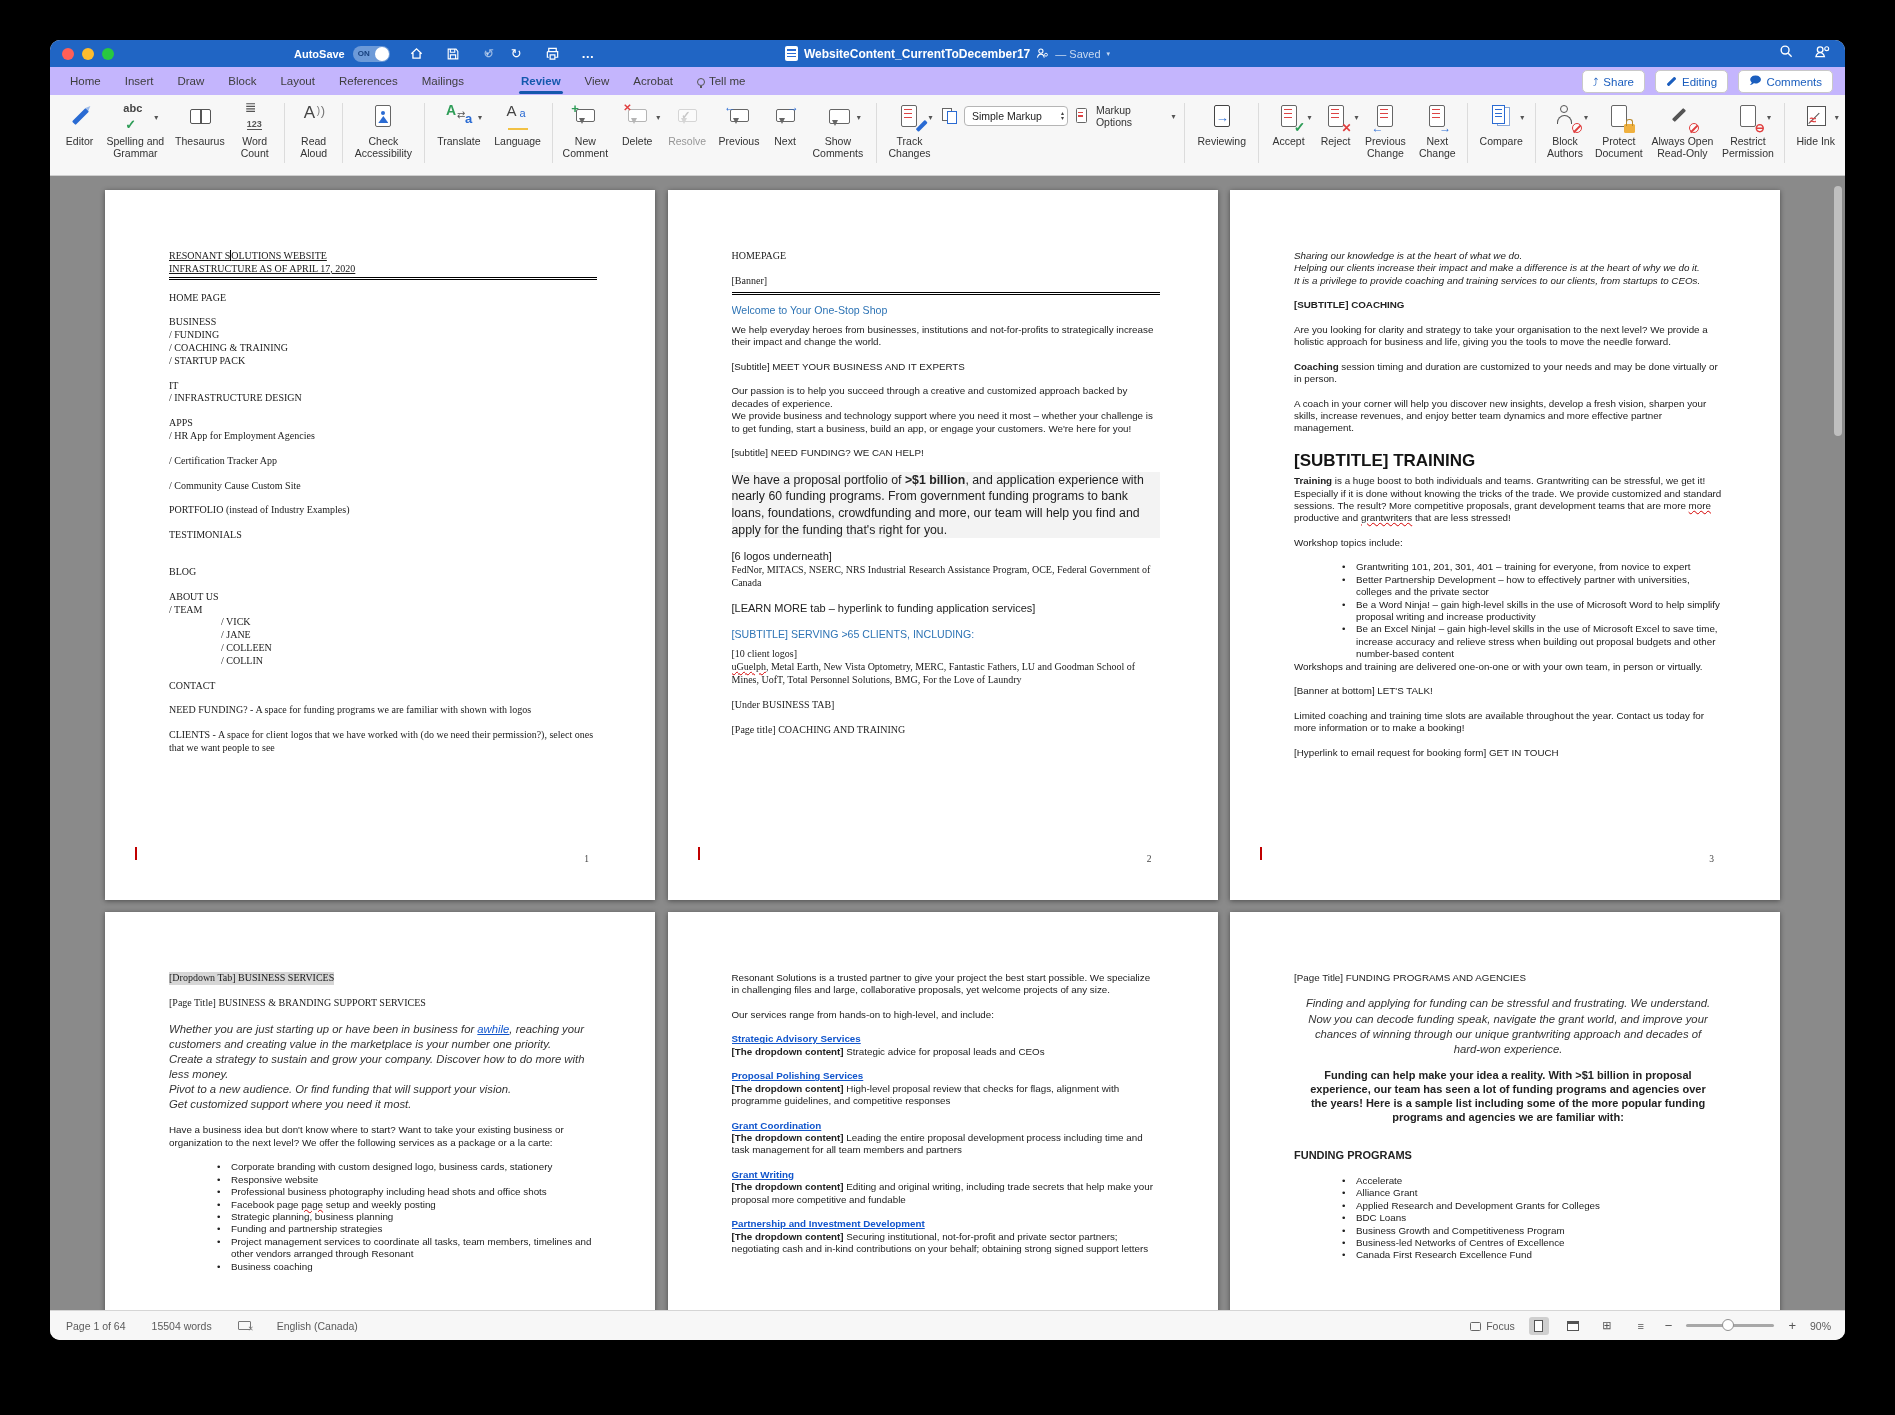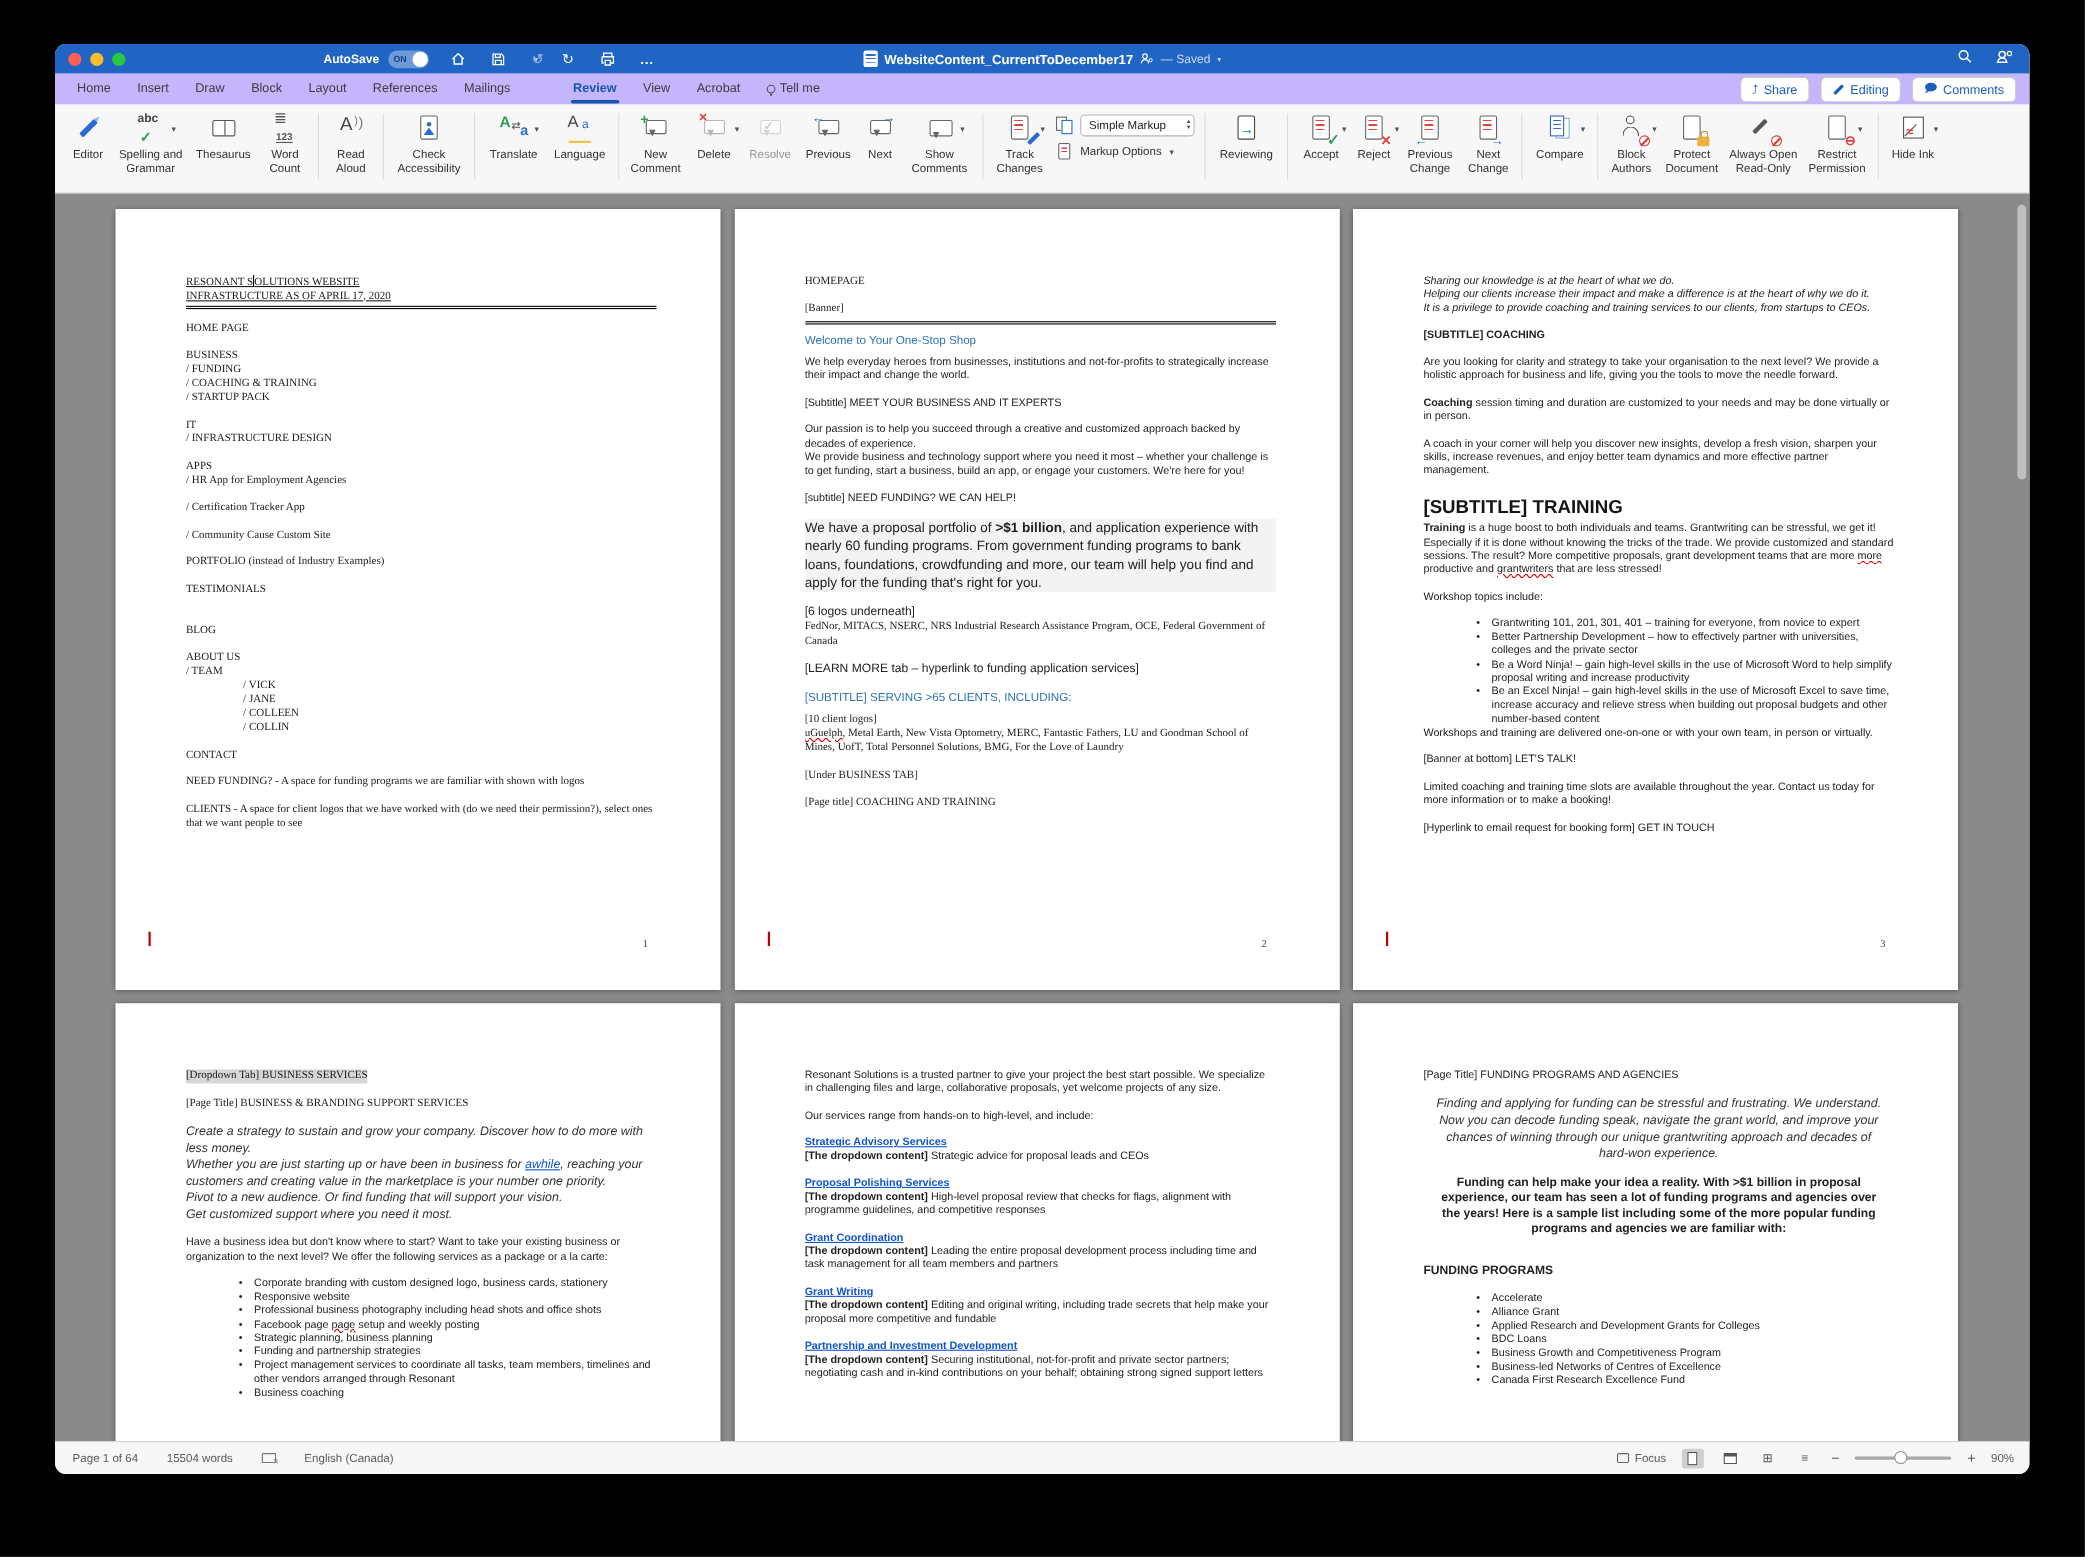--- a/index.html
+++ b/index.html
@@ -67,21 +67,21 @@
   .nosign::after { content:""; position:absolute; left:-1px; top:3.5px; width:10px; height:1.6px; background:#e03e3e; transform:rotate(-45deg); }
   .lock { position:absolute; right:1px; bottom:-1px; width:11px; height:9px; background:#f0b13f; border-radius:1.5px; }
   .lock::before { content:""; position:absolute; left:2.5px; top:-5px; width:5px; height:6px; border:1.6px solid #b98a2e; border-bottom:none; border-radius:3px 3px 0 0; }
   .cmp-b { position:absolute; left:13px; top:5px; width:13px; height:19px; border:1.5px solid #8aa8d8; background:#fff; }
   .cmp-f { position:absolute; left:8px; top:3px; width:13px; height:19px; border:1.5px solid #2a6bd3; background:#fff; }
   .cmp-f::before { content:""; position:absolute; left:2px; top:3px; width:7px; height:9px; background:repeating-linear-gradient(to bottom,#2a6bd3 0,#2a6bd3 1.2px,transparent 1.2px,transparent 3.6px); }
   .bhead { position:absolute; left:12px; top:3px; width:8px; height:8px; border:1.6px solid #555; border-radius:50%; }
   .bbody { position:absolute; left:9px; top:13px; width:15px; height:9px; border:1.6px solid #555; border-bottom:none; border-radius:8px 8px 0 0; }
   .hk { position:absolute; left:8px; top:4px; width:19px; height:20px; border:1.5px solid #555; background:#fff; }
   .hk::before { content:""; position:absolute; left:1px; top:1px; width:15px; height:15px; border-bottom:1.5px solid #555; transform:rotate(-45deg); transform-origin:left bottom; }
-  .markup-col { display:flex; flex-direction:column; gap:5px; margin:2px 4px 0; }
+  .markup-col { display:flex; flex-direction:row; gap:5px; margin:2px 4px 0; }
   .mrow { display:flex; align-items:center; gap:5px; }
   .ic-sm { position:relative; width:18px; height:18px; flex:none; }
   .r1 { position:absolute; left:1px; top:1px; width:10px; height:13px; border:1.3px solid #666; background:#fff; }
   .r2 { position:absolute; left:6px; top:4px; width:10px; height:13px; border:1.3px solid #2a6bd3; background:#fff; }
   .mdoc { position:absolute; left:3px; top:1px; width:11px; height:15px; border:1.3px solid #666; border-radius:1.5px; background:#fff; }
   .mdoc::before { content:""; position:absolute; left:1.5px; top:2.5px; width:5px; height:7px; background:repeating-linear-gradient(to bottom,#d44 0,#d44 1.2px,transparent 1.2px,transparent 3.4px); }
   .mselect { width:104px; height:20px; border:1px solid #b5b5b5; border-radius:4px; background:#fff; display:flex; align-items:center; justify-content:space-between; padding:0 3px 0 7px; font-size:10.5px; color:#222; }
   .stepper { display:flex; flex-direction:column; font-size:6px; color:#444; line-height:.8; }
   .mopt { font-size:10.5px; color:#333; }
   .mchev { font-size:8px; color:#555; margin-left:2px; }
@@ -578,22 +578,22 @@
           </div>
           <div class="pgnum">3</div>
           <div class="pgbar"></div>
         </div>
         <div class="page" style="left: 55px; top: 736px;">
           <div class="pinner">
             <div class="blk serif hl chbar"><span>[Dropdown Tab] BUSINESS SERVICES</span></div>
             <div class="blk blank">&nbsp;</div>
             <div class="blk serif"><span>[Page Title] BUSINESS &amp; BRANDING SUPPORT SERVICES</span></div>
             <div class="blk blank">&nbsp;</div>
+            <div class="blk sans lead"><span>Whether you are just starting up or have been in business for </span><span class="u blue">awhile</span><span>, reaching your customers and creating value in the marketplace is your number one priority.</span></div>
             <div class="blk sans lead"><span>Create a strategy to sustain and grow your company. Discover how to do more with less money.</span></div>
-            <div class="blk sans lead"><span>Whether you are just starting up or have been in business for </span><span class="u blue">awhile</span><span>, reaching your customers and creating value in the marketplace is your number one priority.</span></div>
             <div class="blk sans lead"><span>Pivot to a new audience. Or find funding that will support your vision.</span></div>
             <div class="blk sans lead"><span>Get customized support where you need it most.</span></div>
             <div class="blk blank">&nbsp;</div>
             <div class="blk sans"><span>Have a business idea but don't know where to start? Want to take your existing business or organization to the next level? We offer the following services as a package or a la carte:</span></div>
             <div class="blk blank">&nbsp;</div>
             <div class="blk sans li"><span class="blt">•</span><span>Corporate branding with custom designed logo, business cards, stationery</span></div>
             <div class="blk sans li"><span class="blt">•</span><span>Responsive website</span></div>
             <div class="blk sans li"><span class="blt">•</span><span>Professional business photography including head shots and office shots</span></div>
             <div class="blk sans li"><span class="blt">•</span><span>Facebook page </span><span class="sq">page</span><span> setup and weekly posting</span></div>
             <div class="blk sans li"><span class="blt">•</span><span>Strategic planning, business planning</span></div>

